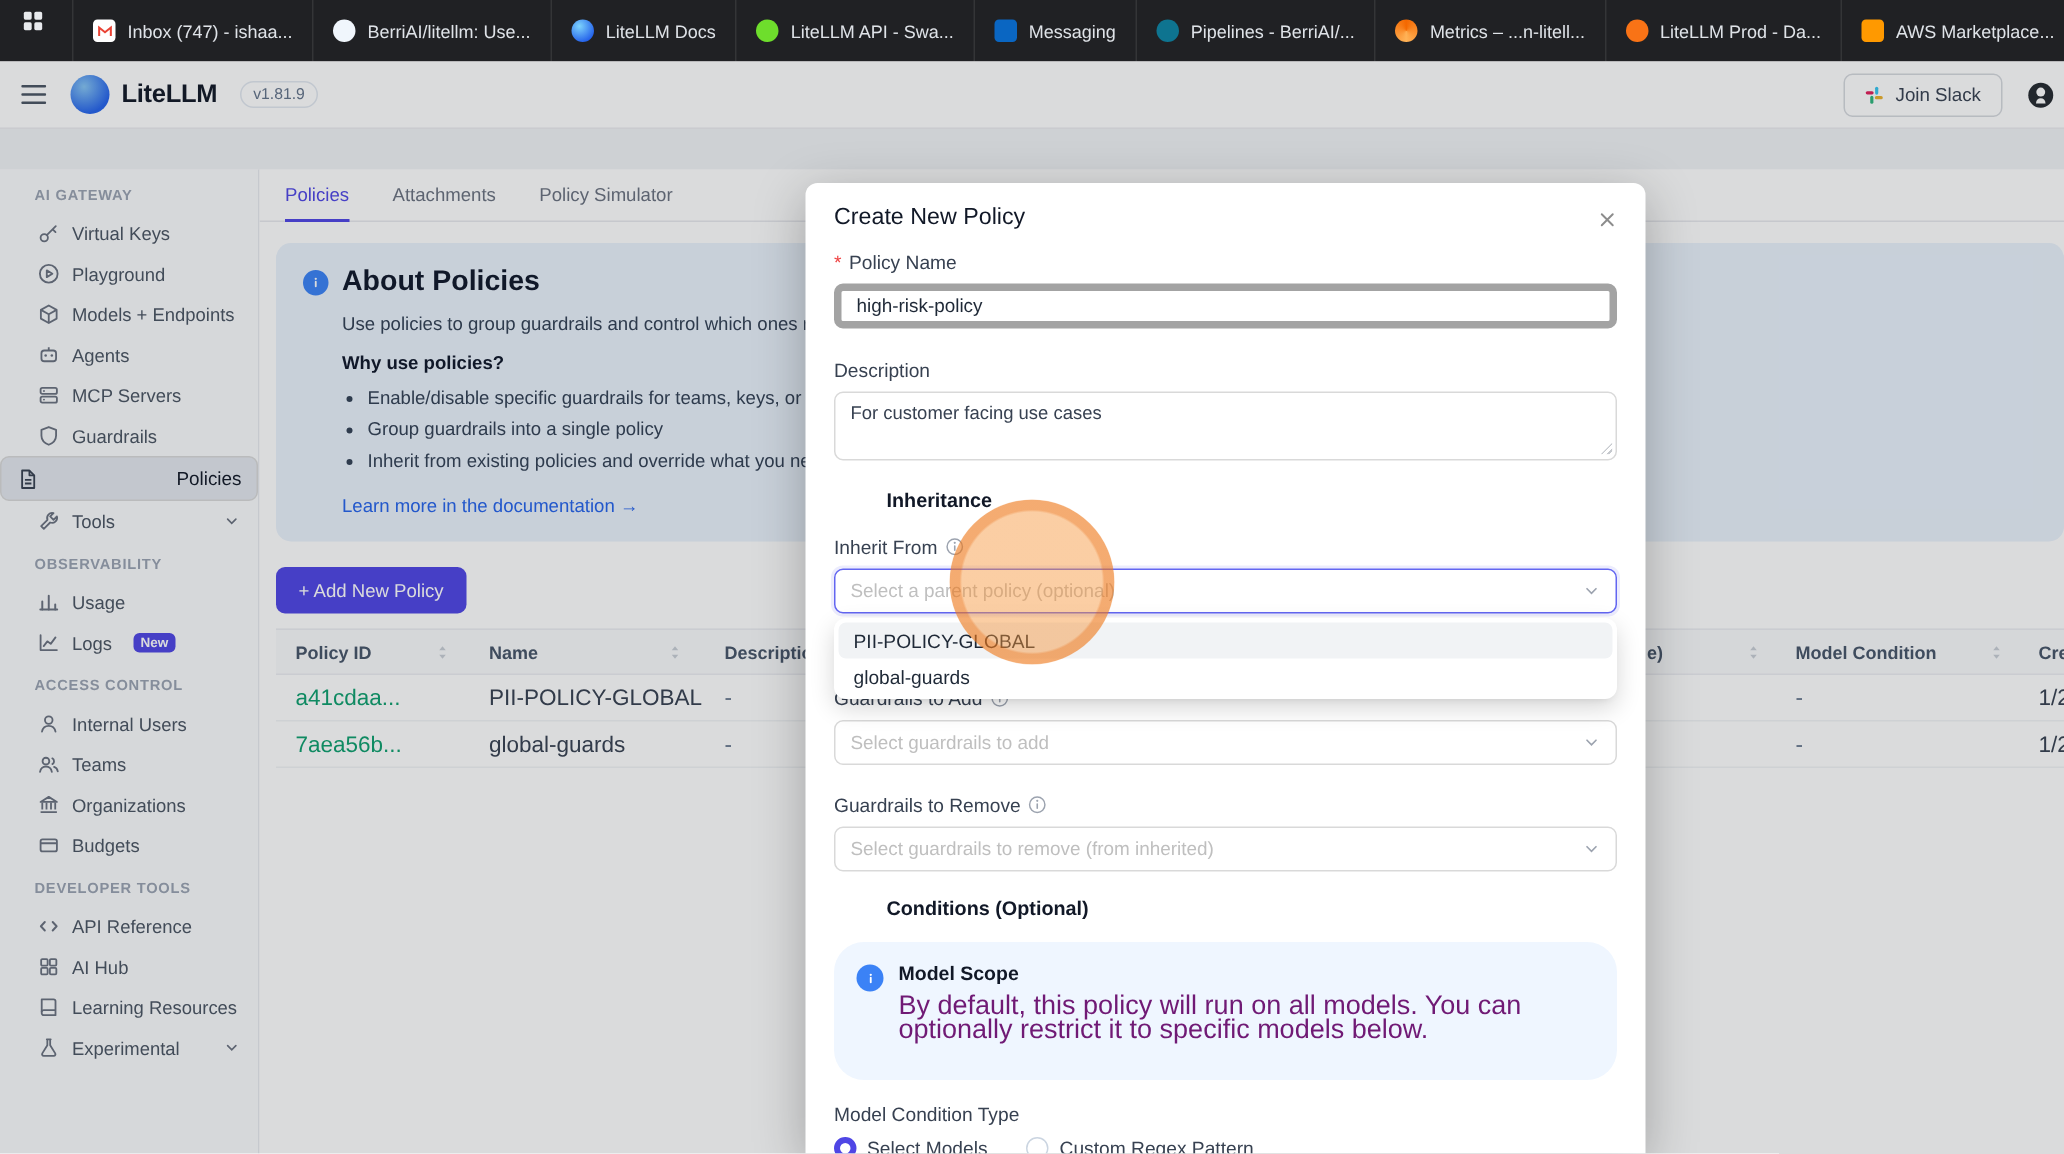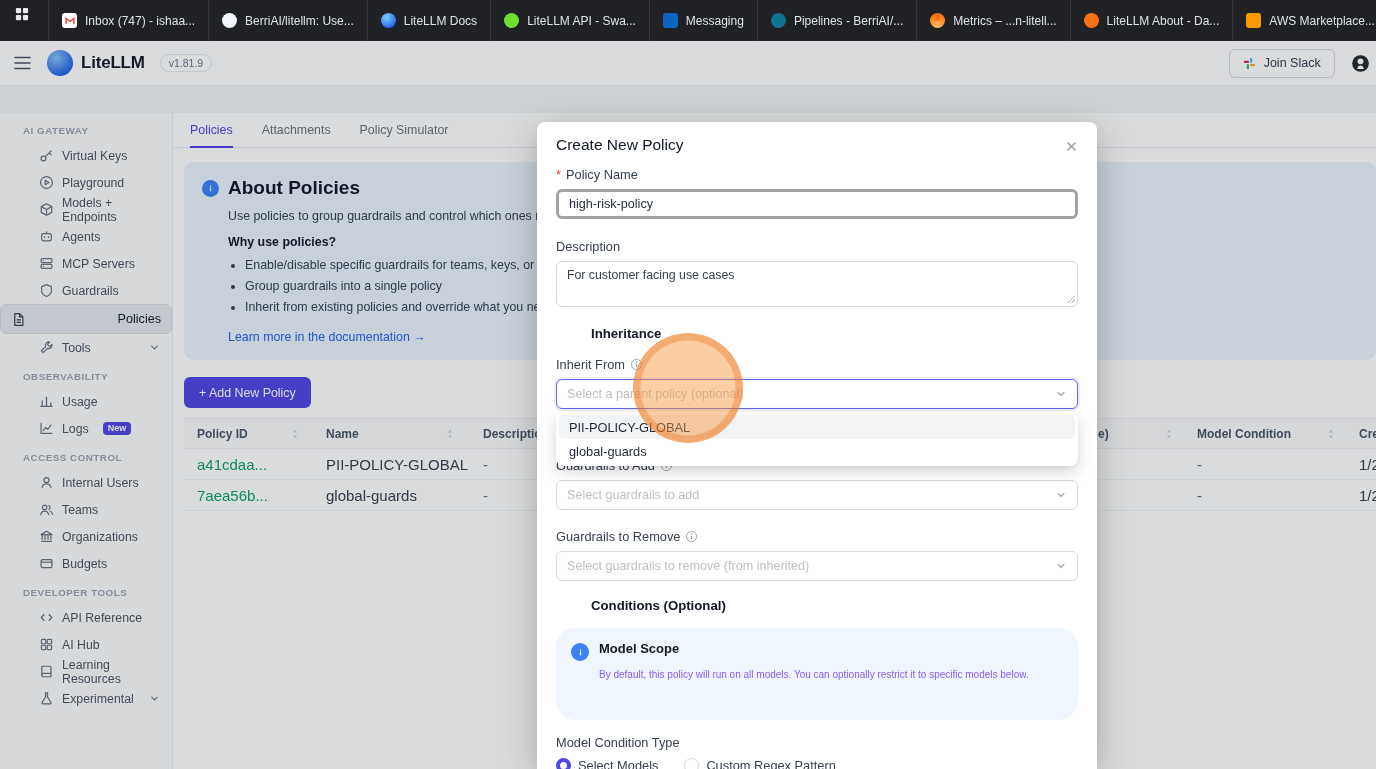--- a/index.html
+++ b/index.html
@@ -31,21 +31,21 @@
   .ver-badge{margin-left:15px;font-size:10.5px;color:#64748b;background:#fff;border:1px solid #e2e8f0;border-radius:10px;padding:2px 8px}
   .join-slack{margin-left:auto;margin-right:16px;height:29px;display:flex;align-items:center;gap:8px;padding:0 13px;
               background:#fff;border:1px solid #d6d9de;border-radius:6px;font-size:12.5px;color:#374151;cursor:pointer}
   .gh-corner{display:flex;align-items:center;gap:6px;font-size:12.5px;color:#374151;margin-right:-8px;cursor:pointer}
 
   
   .top-strip{height:27px;background:#f1f3f6}
   .app-row{display:flex;height:657px}
   .sidebar{width:172px;flex:0 0 172px;background:#fbfcfd;border-right:1px solid #e8eaef;overflow:hidden;padding-top:2px}
   .sec-title{font-size:9.8px;font-weight:700;color:#9aa3b2;letter-spacing:.5px;padding:10px 0 6px 23px}
-  .sitem{display:flex;align-items:center;gap:8px;height:27px;padding:0 12px 0 39px;font-size:12.3px;color:#4b5563;cursor:pointer}
+  .sitem{display:flex;align-items:center;gap:8px;height:27px;padding:0 12px 0 25px;font-size:12.3px;color:#4b5563;cursor:pointer}
   .sitem .ic{color:#6b7280;flex:0 0 auto}
   .sitem.sel{background:#e4e8ef;color:#111827}
   .sitem.sel .ic{color:#374151}
   .badge-new{background:#4f46e5;color:#fff;font-size:9px;font-weight:700;padding:2px 5px;border-radius:4px;margin-left:6px;line-height:1}
   .chev{margin-left:auto;color:#6b7280}
 
   .main{flex:1;background:#fff;overflow:hidden;display:flex;flex-direction:column}
   .ptabs{display:flex;gap:29px;height:34px;align-items:stretch;padding-left:17px;border-bottom:1px solid #e7e9ee;font-size:12.4px;color:#6b7280}
   .ptab{display:flex;align-items:center;position:relative;cursor:pointer}
   .ptab.active{color:#4f46e5;font-weight:500}
@@ -79,37 +79,37 @@
   .dash{color:#64748b}
 
   
   .mask{position:absolute;left:0;top:41px;right:0;bottom:0;background:rgba(23,28,38,.16);z-index:30}
   .modal{position:absolute;left:537px;top:122px;width:560px;height:647px;background:#fff;border-radius:8px 8px 0 0;
          box-shadow:0 8px 34px rgba(0,0,0,.26);z-index:40;padding:13px 19px 0;box-sizing:border-box;overflow:hidden}
   .m-close{position:absolute;top:13px;right:15px;width:22px;height:22px;display:flex;align-items:center;justify-content:center;cursor:pointer}
   .m-title{font-size:15.5px;font-weight:400;color:#111827;line-height:19px;margin-bottom:12px}
   .f-label{font-size:12.8px;color:#374151;margin-bottom:7px;display:flex;align-items:center;gap:5px;height:16px}
   .req{color:#ef4444}
-  .inp{height:30px;width:100%;box-sizing:border-box;border:3px solid #a3a3a3;border-radius:6px;padding:0 10px;
+  .inp{height:30px;width:100%;box-sizing:border-box;border:5px solid #a3a3a3;border-radius:6px;padding:0 10px;
        font-size:12.6px;color:#1f2937;margin-bottom:19px;outline:none;font-family:inherit;background:#fff}
   .ta-wrap{position:relative;margin-bottom:19px}
   .ta{height:46px;width:100%;box-sizing:border-box;border:1px solid #d9d9d9;border-radius:6px;padding:6px 10px;
       font-size:12.3px;color:#374151;resize:none;outline:none;font-family:inherit;display:block}
   .ta-wrap::after{content:"";position:absolute;right:3px;bottom:4px;width:8px;height:8px;
       background:repeating-linear-gradient(135deg,transparent 0 2px,#c6c9ce 2px 3.2px);
       clip-path:polygon(100% 0,100% 100%,0 100%)}
   .sec-h{font-size:13.2px;font-weight:700;color:#111827;height:17px;margin:0 0 13px 35px}
   .sel{height:30px;border:1px solid #d9d9d9;border-radius:6px;display:flex;align-items:center;justify-content:space-between;
        padding:0 10px;font-size:12.6px;color:#bfbfbf;cursor:pointer;background:#fff;box-sizing:border-box}
   .sel.focus{border-color:#6366f1;box-shadow:0 0 0 2px rgba(99,102,241,.12)}
   .mb48{margin-bottom:48px}.mb18{margin-bottom:18px}.mb17{margin-bottom:17px}
   .scope{background:#eff6ff;border-radius:20px;padding:13px 15px;display:flex;gap:10px;margin-bottom:14px;min-height:66px}
   .sico{width:18px;height:18px;border-radius:50%;background:#3b82f6;display:flex;align-items:center;justify-content:center;flex:0 0 auto;margin-top:2px}
   .scope-title{font-size:13px;font-weight:700;color:#111827;margin-bottom:6px}
-  .scope-body{font-size:10px;color:#8b5cf6;line-height:26px;max-width:445px}
+  .scope-body{font-size:18px;color:#701a75;line-height:16px;max-width:445px}
   .radio-row{display:flex;gap:26px;align-items:center;font-size:12.8px;color:#374151;margin-top:8px}
   .radio-opt{display:flex;align-items:center;gap:7px;cursor:pointer}
   .radio{width:15px;height:15px;border-radius:50%;box-sizing:border-box;background:#fff}
   .radio.on{border:4.5px solid #4f46e5}
   .radio.off{border:1.5px solid #cbd5e1}
   .qico{color:#9ca3af}
 
   .dropdown{position:absolute;left:19px;top:290px;width:522px;background:#fff;border-radius:8px;padding:3px;box-sizing:border-box;
             box-shadow:0 3px 6px -4px rgba(0,0,0,.12),0 6px 16px rgba(0,0,0,.16);z-index:50}
   .opt{height:24px;display:flex;align-items:center;padding:0 10px;border-radius:5px;font-size:12.8px;color:#1f2937;cursor:pointer}
@@ -159,21 +159,21 @@
   <div class="btab">
     <span class="fav fav-pipelines"></span>
     <span>Pipelines - BerriAI/...</span>
   </div>
   <div class="btab">
     <span class="fav fav-grafana"></span>
     <span>Metrics – ...n-litell...</span>
   </div>
   <div class="btab">
     <span class="fav fav-litellm-prod"></span>
-    <span>LiteLLM About - Da...</span>
+    <span>LiteLLM Prod - Da...</span>
   </div>
   <div class="btab">
     <span class="fav fav-aws"></span>
     <span>AWS Marketplace...</span>
   </div>
 
 </div>
 
 <header class="app-header">
   <span class="hamburger">

